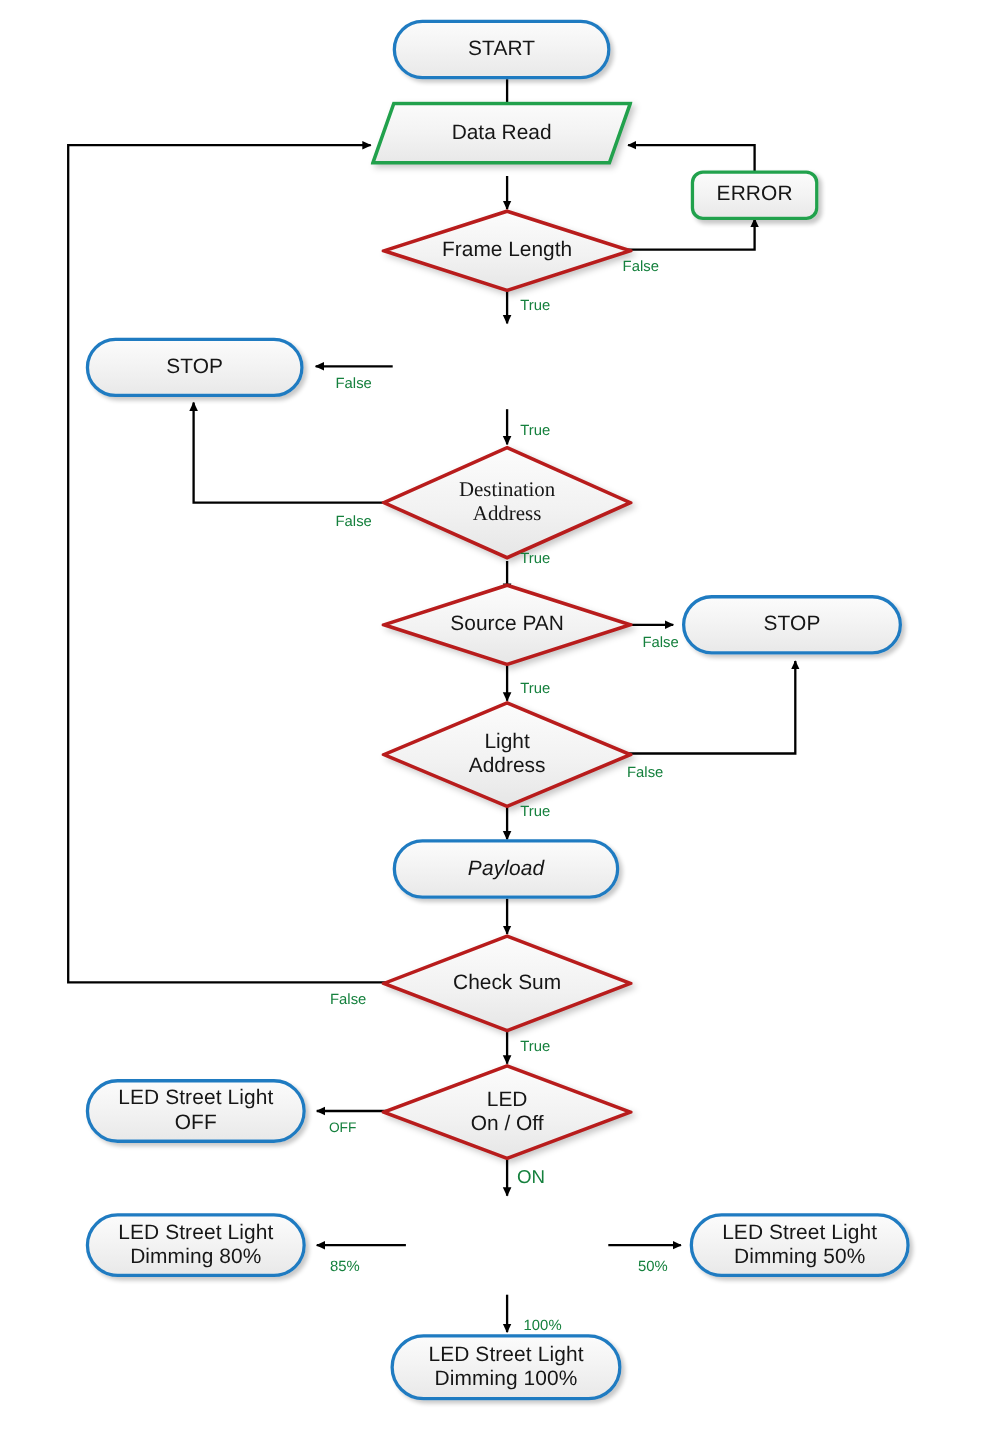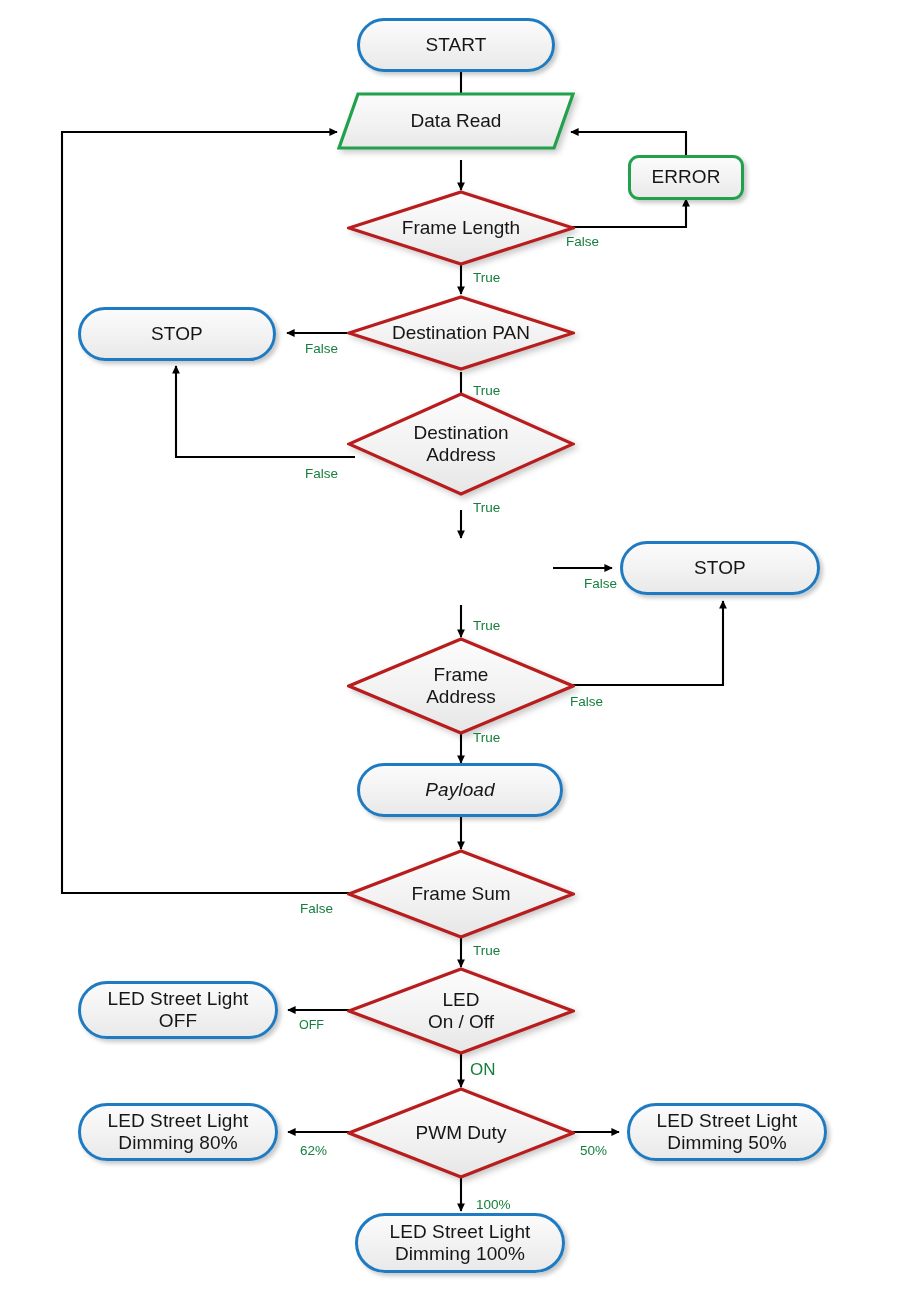--- a/index.html
+++ b/index.html
@@ -195,82 +195,76 @@
           <stop offset="0%" stop-color="#fcfcfc"></stop>
           <stop offset="55%" stop-color="#f2f2f2"></stop>
           <stop offset="100%" stop-color="#e6e6e6"></stop>
         </linearGradient>
       </defs>
       <polygon points="114,2 226,38 114,74 2,38" fill="url(#gD)" stroke="#B81C1C" stroke-width="3.2"></polygon>
     </svg>
     <div class="diamond-label">Frame Length</div>
   </div>
 
-  <div class="diamond-wrap" style="left:347px; top:295px; width:228px; height:76px;">
+
+  <div class="node terminator" style="left:78px; top:307px; width:198px; height:54px;">
+    <span class="txt">STOP</span>
+  </div>
+
+  <div class="diamond-wrap" style="left:347px; top:405px; width:228px; height:104px;font-family:Liberation Serif, serif;">
+    <svg width="228" height="104" viewBox="0 0 228 104">
+      <polygon points="114,2 226,52 114,102 2,52" fill="url(#gD)" stroke="#B81C1C" stroke-width="3.2"></polygon>
+    </svg>
+    <div class="diamond-label">Destination
+Address</div>
+  </div>
+
+  <div class="diamond-wrap" style="left:347px; top:530px; width:228px; height:76px;">
     <svg width="228" height="76" viewBox="0 0 228 76">
       <polygon points="114,2 226,38 114,74 2,38" fill="url(#gD)" stroke="#B81C1C" stroke-width="3.2"></polygon>
     </svg>
-    <div class="diamond-label">Destination PAN</div>
-  </div>
-
-  <div class="node terminator" style="left:78px; top:307px; width:198px; height:54px;">
-    <span class="txt">STOP</span>
-  </div>
-
-  <div class="diamond-wrap" style="left:347px; top:392px; width:228px; height:104px;">
-    <svg width="228" height="104" viewBox="0 0 228 104">
-      <polygon points="114,2 226,52 114,102 2,52" fill="url(#gD)" stroke="#B81C1C" stroke-width="3.2"></polygon>
-    </svg>
-    <div class="diamond-label">Destination
-Address</div>
-  </div>
-
+    <div class="diamond-label">Source PAN</div>
+  </div>
 
   <div class="node terminator" style="left:620px; top:541px; width:200px; height:54px;">
     <span class="txt">STOP</span>
   </div>
 
   <div class="diamond-wrap" style="left:347px; top:637px; width:228px; height:98px;">
     <svg width="228" height="98" viewBox="0 0 228 98">
       <polygon points="114,2 226,49 114,96 2,49" fill="url(#gD)" stroke="#B81C1C" stroke-width="3.2"></polygon>
     </svg>
-    <div class="diamond-label">Frame
+    <div class="diamond-label">Light
 Address</div>
   </div>
 
   <div class="node terminator" style="left:357px; top:763px; width:206px; height:54px;font-style:italic;">
     <span class="txt">Payload</span>
   </div>
 
   <div class="diamond-wrap" style="left:347px; top:849px; width:228px; height:90px;">
     <svg width="228" height="90" viewBox="0 0 228 90">
       <polygon points="114,2 226,45 114,88 2,45" fill="url(#gD)" stroke="#B81C1C" stroke-width="3.2"></polygon>
     </svg>
-    <div class="diamond-label">Frame Sum</div>
+    <div class="diamond-label">Check Sum</div>
   </div>
 
   <div class="diamond-wrap" style="left:347px; top:967px; width:228px; height:88px;">
     <svg width="228" height="88" viewBox="0 0 228 88">
       <polygon points="114,2 226,44 114,86 2,44" fill="url(#gD)" stroke="#B81C1C" stroke-width="3.2"></polygon>
     </svg>
     <div class="diamond-label">LED
 On / Off</div>
   </div>
 
   <div class="node terminator" style="left:78px; top:981px; width:200px; height:58px;">
     <span class="txt">LED Street Light
 OFF</span>
   </div>
 
-  <div class="diamond-wrap" style="left:347px; top:1087px; width:228px; height:92px;">
-    <svg width="228" height="92" viewBox="0 0 228 92">
-      <polygon points="114,2 226,46 114,90 2,46" fill="url(#gD)" stroke="#B81C1C" stroke-width="3.2"></polygon>
-    </svg>
-    <div class="diamond-label">PWM Duty</div>
-  </div>
 
   <div class="node terminator" style="left:78px; top:1103px; width:200px; height:58px;">
     <span class="txt">LED Street Light
 Dimming 80%</span>
   </div>
 
   <div class="node terminator" style="left:627px; top:1103px; width:200px; height:58px;">
     <span class="txt">LED Street Light
 Dimming 50%</span>
   </div>
@@ -294,17 +288,17 @@
 
   <div class="edge-label" style="left:570px; top:694px;">False</div>
   <div class="edge-label" style="left:473px; top:730px;">True</div>
 
   <div class="edge-label" style="left:300px; top:901px;">False</div>
   <div class="edge-label" style="left:473px; top:943px;">True</div>
 
   <div class="edge-label" style="left:299px; top:1018px; font-size:12.5px;">OFF</div>
   <div class="edge-label" style="left:470px; top:1060px; font-size:17px;">ON</div>
 
-  <div class="edge-label" style="left:300px; top:1143px;">62%</div>
+  <div class="edge-label" style="left:300px; top:1143px;">85%</div>
   <div class="edge-label" style="left:580px; top:1143px;">50%</div>
   <div class="edge-label" style="left:476px; top:1197px;">100%</div>
 
 </div>
 
 </body></html>

